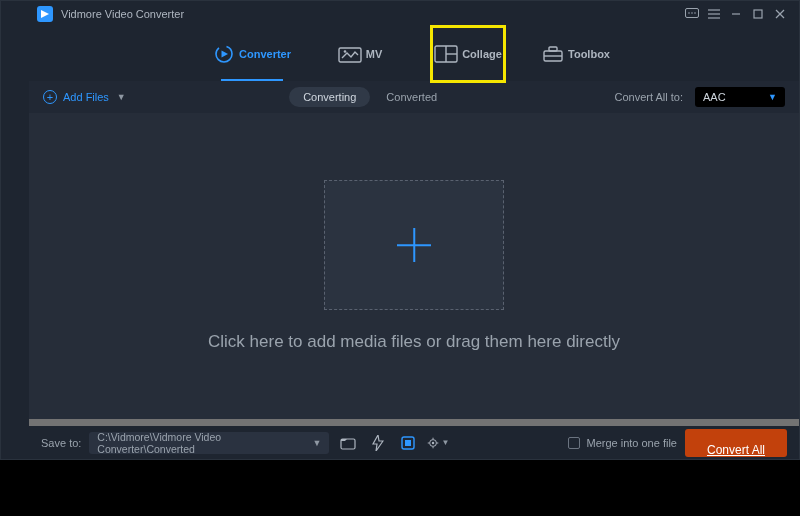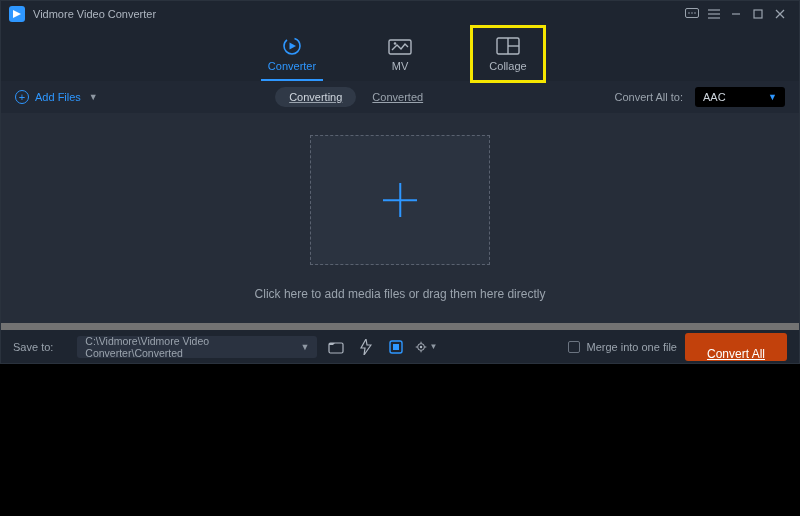--- a/index.html
+++ b/index.html
@@ -1,21 +1,22 @@
 <!DOCTYPE html>
 <html><head>
 <meta charset="utf-8">
 <style>
   * { box-sizing: border-box; margin: 0; padding: 0; font-family: "Segoe UI", Arial, sans-serif; }
   html, body { width: 800px; height: 516px; overflow: hidden; background: #000; }
   .app {
-    width: 800px; height: 364px;
+    width: 800px; height: 460px;
     background: #1e2530; color: #9aa3ad;
     display: flex; flex-direction: column;
     border: 1px solid #2a323d;
+    padding-left: 28px;
   }
   
   .titlebar {
     height: 26px; display: flex; align-items: center;
     padding: 0 8px; font-size: 11px; color: #aeb6c0;
   }
   .titlebar .logo {
     width: 16px; height: 16px; border-radius: 3px;
     background: #2e97ff; margin-right: 8px;
     display: flex; align-items: center; justify-content: center;
@@ -27,22 +28,22 @@
     color: #9aa3ad; font-size: 12px; cursor: pointer;
   }
   .winbtn svg { display:block; }
   
   .tabs {
     height: 54px; display: flex; align-items: center; justify-content: center;
     gap: 42px;
   }
   .tab {
     width: 66px; height: 48px;
-    display: flex; flex-direction: column; align-items: center; justify-content: center;
-    gap: 4px; cursor: pointer; position: relative;
+    display: flex; flex-direction: row; align-items: center; justify-content: center;
+    gap: 4px; cursor: pointer; position: relative; font-weight: bold;
   }
   .tab .ticon { width: 24px; height: 20px; display:flex; align-items:center; justify-content:center; }
   .tab .tlabel { font-size: 11px; color: #aeb6c0; }
   .tab.active .tlabel { color: #2e97ff; }
   .tab.active .ticon { color: #2e97ff; }
   .tab.active::after {
     content: ""; position: absolute; bottom: -3px; left: 2px; right: 2px; height: 2px;
     background: #2e97ff;
   }
   .tab.highlight {
@@ -56,21 +57,21 @@
   }
   .addfiles {
     display: flex; align-items: center; gap: 6px; color: #2e97ff; cursor: pointer;
   }
   .addfiles .plus {
     width: 14px; height: 14px; border: 1.5px solid #2e97ff; border-radius: 50%;
     display:flex; align-items:center; justify-content:center; color:#2e97ff; font-size:11px;
   }
   .addfiles .chev { color:#8f98a3; font-size:9px; margin-left:2px; }
   .subbar .center {
-    flex: 1; display: flex; justify-content: center; align-items: center; gap: 2px; text-decoration: underline;
+    flex: 1; display: flex; justify-content: center; align-items: center; gap: 2px;
   }
   .segbtn {
     padding: 4px 14px; border-radius: 12px; font-size: 11px; color: #9aa3ad; cursor:pointer;
   }
   .segbtn.on { background: #303947; color: #cfd6de; }
   .convertall-to { display:flex; align-items:center; gap:12px; color:#9aa3ad; }
   .select {
     width: 90px; height: 20px; background: #000000; border-radius: 3px;
     display:flex; align-items:center; justify-content:space-between; padding:0 8px;
     color:#cfd6de; font-size:11px; cursor:pointer;
@@ -88,32 +89,32 @@
     display: flex; align-items: center; justify-content: center;
     cursor: pointer;
     background: #2b3340;
   }
   .dropzone .plusmark { position: relative; width: 34px; height: 34px; }
   .dropzone .plusmark::before, .dropzone .plusmark::after {
     content:""; position:absolute; background:#2e97ff;
   }
   .dropzone .plusmark::before { left:50%; top:0; width:1.5px; height:100%; transform:translateX(-50%); }
   .dropzone .plusmark::after  { top:50%; left:0; height:1.5px; width:100%; transform:translateY(-50%); }
-  .hint { font-size: 12px; color: #9aa3ad; }
+  .hint { font-size: 17px; color: #9aa3ad; }
   
   .footer {
     height: 40px; background: #1e2530;
     display:flex; align-items:center; padding:0 12px; gap:8px; font-size:11px;
     border-top: 7px solid #737373;
   }
   .footer .label { color:#9aa3ad; }
   .pathbox {
     flex: 0 0 240px; height: 22px; background:#2a3240; border-radius:3px;
     display:flex; align-items:center; justify-content:space-between; padding:0 8px;
-    color:#9aa3ad; font-size:10.5px; cursor:pointer;margin-left:16px;
+    color:#9aa3ad; font-size:10.5px; cursor:pointer;
   }
   .pathbox .tri { color:#8f98a3; font-size:9px; }
   .fbtn {
     width:22px; height:22px; border-radius:3px;
     display:flex; align-items:center; justify-content:center; color:#aeb6c0; cursor:pointer;
   }
   .fbtn.blue { color:#2e97ff; }
   .footer .grow { flex:1; }
   .merge { display:flex; align-items:center; gap:6px; color:#9aa3ad; cursor:pointer;margin-left:28px; }
   .merge .chk {
@@ -192,20 +193,30 @@
     </div>
     <div class="tab highlight">
       <div class="ticon">
         <svg width="24" height="18" viewBox="0 0 24 18">
             <rect x="1" y="1" width="22" height="16" rx="1.5" fill="none" stroke="#aeb6c0" stroke-width="1.4"></rect>
             <line x1="12" y1="1" x2="12" y2="17" stroke="#aeb6c0" stroke-width="1.4"></line>
             <line x1="12" y1="9" x2="23" y2="9" stroke="#aeb6c0" stroke-width="1.4"></line>
           </svg>
       </div>
       <span class="tlabel">Collage</span>
+    </div>
+    <div class="tab">
+      <div class="ticon">
+        <svg width="22" height="18" viewBox="0 0 22 18">
+            <rect x="2" y="6" width="18" height="10" rx="1.5" fill="none" stroke="#aeb6c0" stroke-width="1.4"></rect>
+            <rect x="7" y="2" width="8" height="4" rx="1" fill="none" stroke="#aeb6c0" stroke-width="1.4"></rect>
+            <line x1="2" y1="11" x2="20" y2="11" stroke="#aeb6c0" stroke-width="1.4"></line>
+          </svg>
+      </div>
+      <span class="tlabel">Toolbox</span>
     </div>
   </div>
 
   <div class="subbar">
     <div class="addfiles">
       <span class="plus">+</span>
       <span>Add Files</span>
       <span class="chev">▼</span>
     </div>
     <div class="center">

